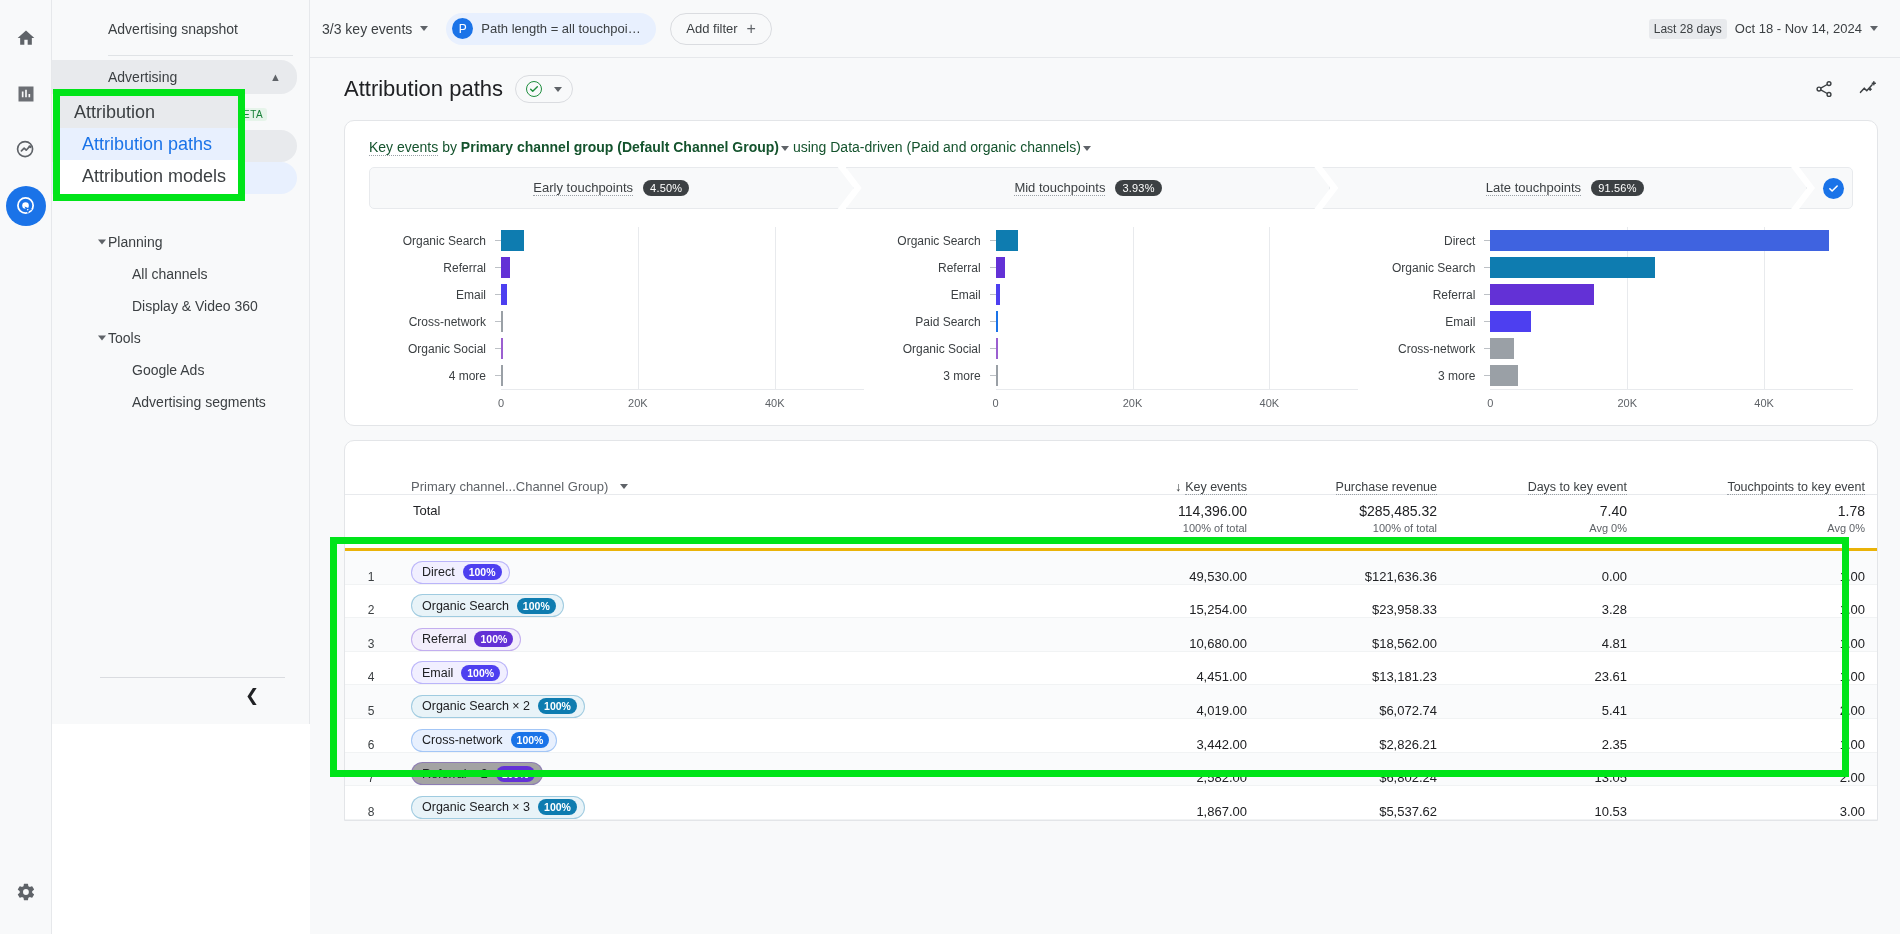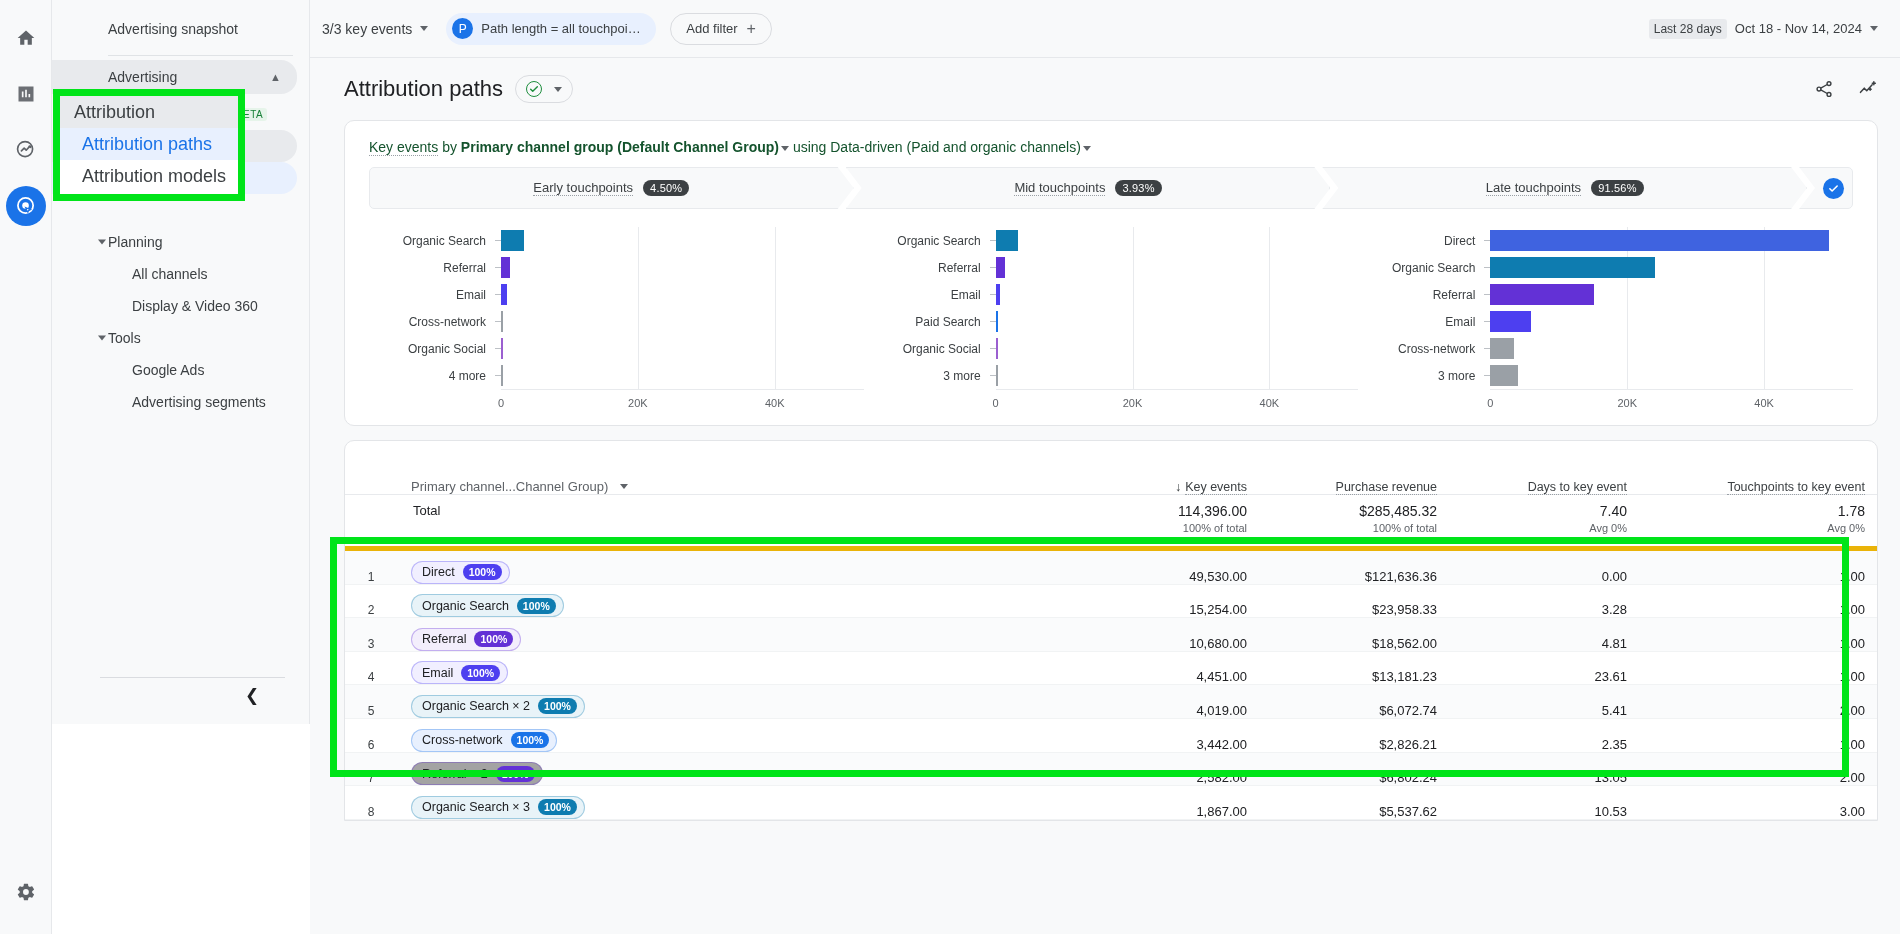--- a/index.html
+++ b/index.html
@@ -182,21 +182,21 @@
   .t-dim { flex: 1; padding-left: 14px; min-width: 0; }
   .t-num { width: 190px; text-align: right; padding-right: 12px; flex: 0 0 190px; }
   .t-num.wide { width: 238px; flex: 0 0 238px; }
   .thead { height: 54px; border-bottom: 1px solid #e8eaed; color:#3c4043; font-size:12.5px; }
   .thead .t-num, .thead .t-dim { color:#3c4043; }
   .sort-arrow { color:#3c4043; margin-right: 4px; }
   .dimsel {
     display:inline-flex; align-items:center; gap: 10px; color:#5f6368; cursor:pointer;
     font-size: 13px;
   }
-  .ttotal { height: 56px; border-bottom: 5px solid #eab308; align-items:flex-start; padding-top: 8px; }
+  .ttotal { height: 56px; border-bottom: 3px solid #eab308; align-items:flex-start; padding-top: 8px; }
   .ttotal .big { font-size: 14px; color:#202124; display:block; }
   .ttotal .sub { font-size: 11px; color:#5f6368; display:block; margin-top: 3px; }
   .tbody-row { height: 33.6px; border-bottom: 1px solid #f1f3f4; }
   .tbody-row:nth-child(odd) { background:#fafbfc; }
   .pathchip {
     display:inline-flex; align-items:center; gap: 8px; border:1px solid;
     border-radius: 13px; height: 23px; padding: 0 7px 0 10px; font-size: 12.5px;
     color:#202124; cursor:pointer;
   }
   .pathchip .pct {

